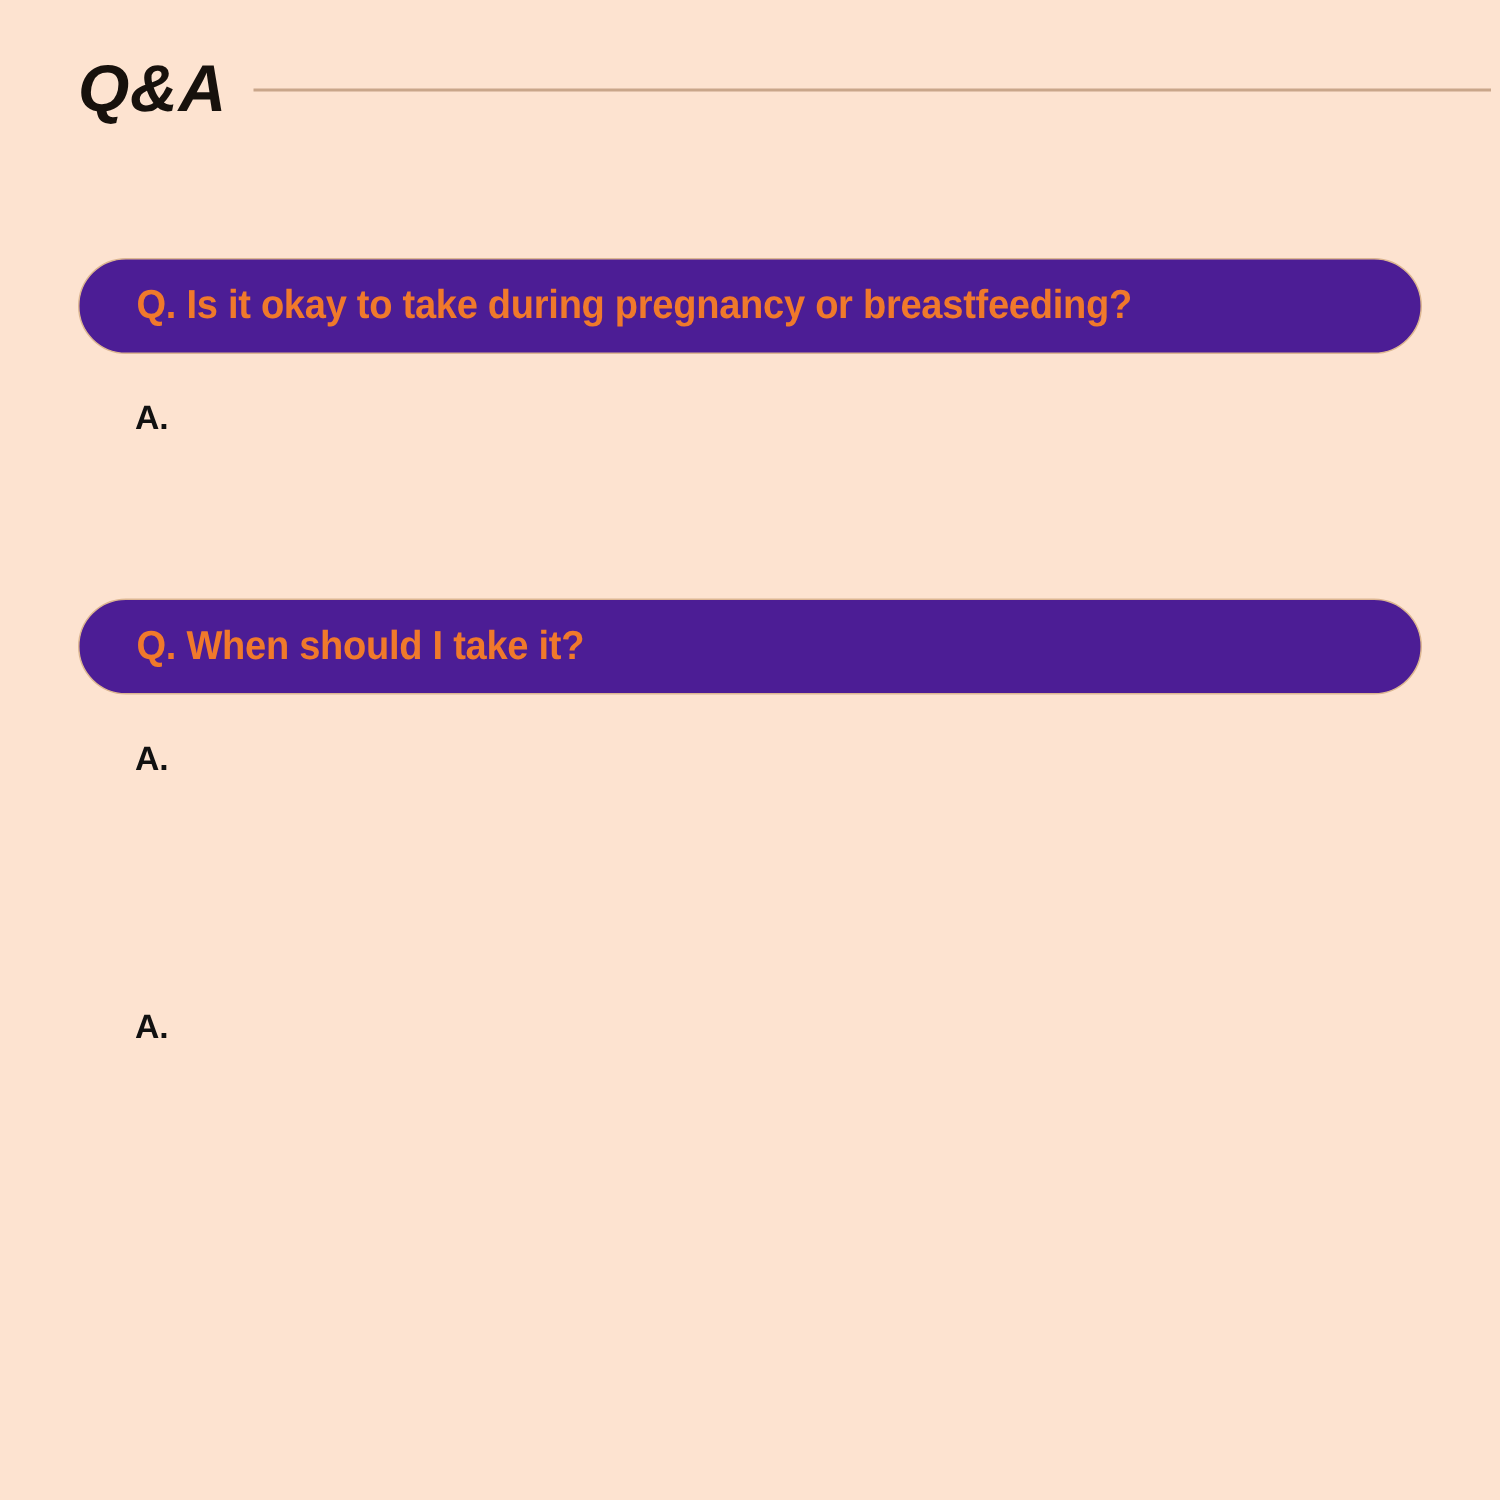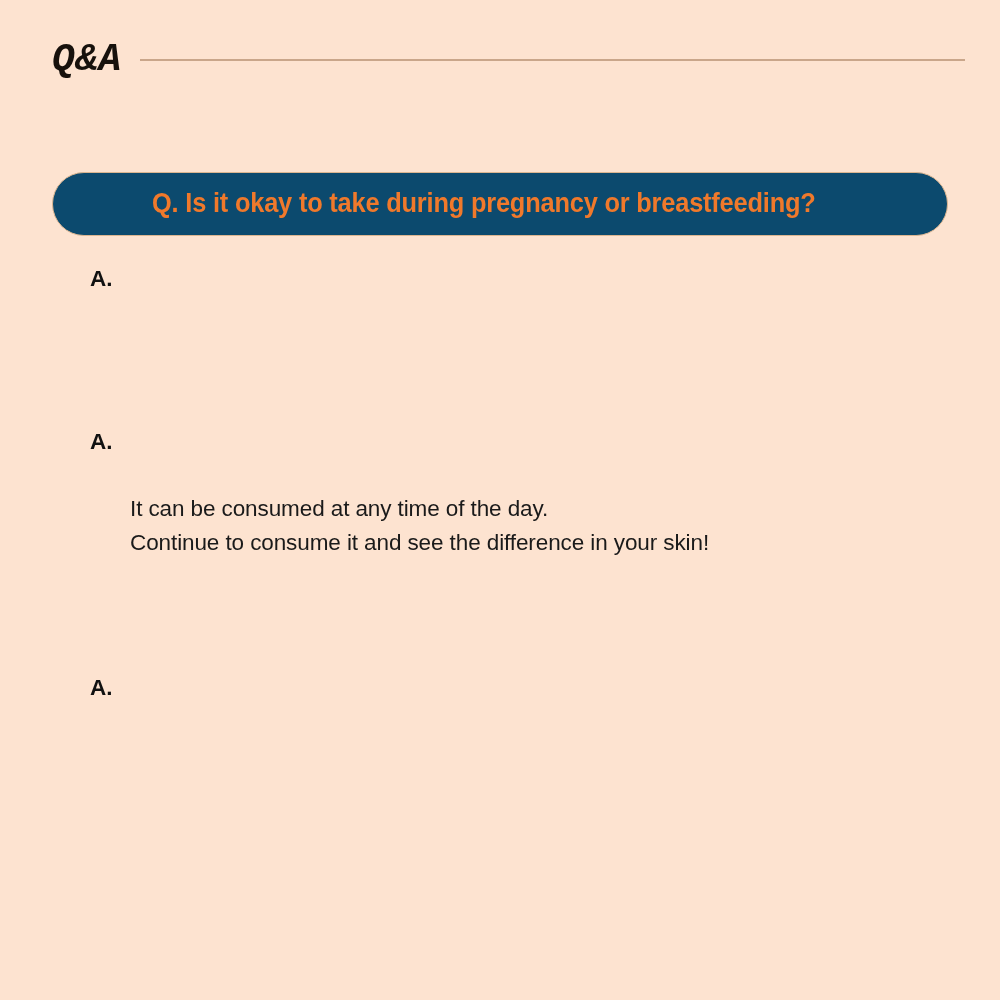--- a/index.html
+++ b/index.html
@@ -26,24 +26,24 @@
     position: absolute;
     left: 0;
     top: 30px;
     width: 1000px;
     height: 60px;
     display: flex;
     align-items: center;
   }
   .header-title {
     margin-left: 52px;
-    font-family: Liberation Mono, monospace;
+    font-family: Liberation Sans, sans-serif;
     font-style: italic;
     font-weight: 700;
-    font-size: 38px;
+    font-size: 44px;
     line-height: 1;
     color: #17110C;
     letter-spacing: 0.5px;
     white-space: pre;
   }
   .header-rule {
     margin-left: 18px;
     flex: 0 0 auto;
     width: 825px;
     height: 2px;
@@ -60,28 +60,27 @@
   .qa-block {
     position: relative;
     width: 1000px;
   }
 
   .question-pill {
     box-sizing: border-box;
     margin-left: 52px;
     width: 896px;
     height: 64px;
-    background: #0c4a6e;
+    background: #4c1d95;
     border: 1.6px solid #DCB691;
     border-radius: 34px;
     display: flex;
     align-items: center;
     padding-left: 38px;
     padding-right: 28px;
-    justify-content: center;
   }
   .question-text {
     font-family: "Liberation Sans", sans-serif;
     font-weight: 700;
     font-size: 27px;
     line-height: 1.1;
     color: #F0792B;
     letter-spacing: -0.2px;
     white-space: pre;
     transform: scaleX(0.94);
@@ -132,24 +131,25 @@
         <span class="question-text">Q. Is it okay to take during pregnancy or breastfeeding?</span>
       </div>
       <div class="answer">
         <span class="answer-marker">A.</span>
       </div>
     </div>
 
     <div class="gap-1"></div>
 
     <div class="qa-block">
+      <div class="question-pill">
+        <span class="question-text">Q. When should I take it?</span>
+      </div>
       <div class="answer wide-gap">
         <span class="answer-marker">A.</span>
-        <span>It can be consumed at any time of the day.
-Continue to consume it and see the difference in your skin!</span>
       </div>
     </div>
 
     <div class="gap-2"></div>
 
     <div class="qa-block">
       <div class="answer wide-gap">
         <span class="answer-marker">A.</span>
         
       </div>

